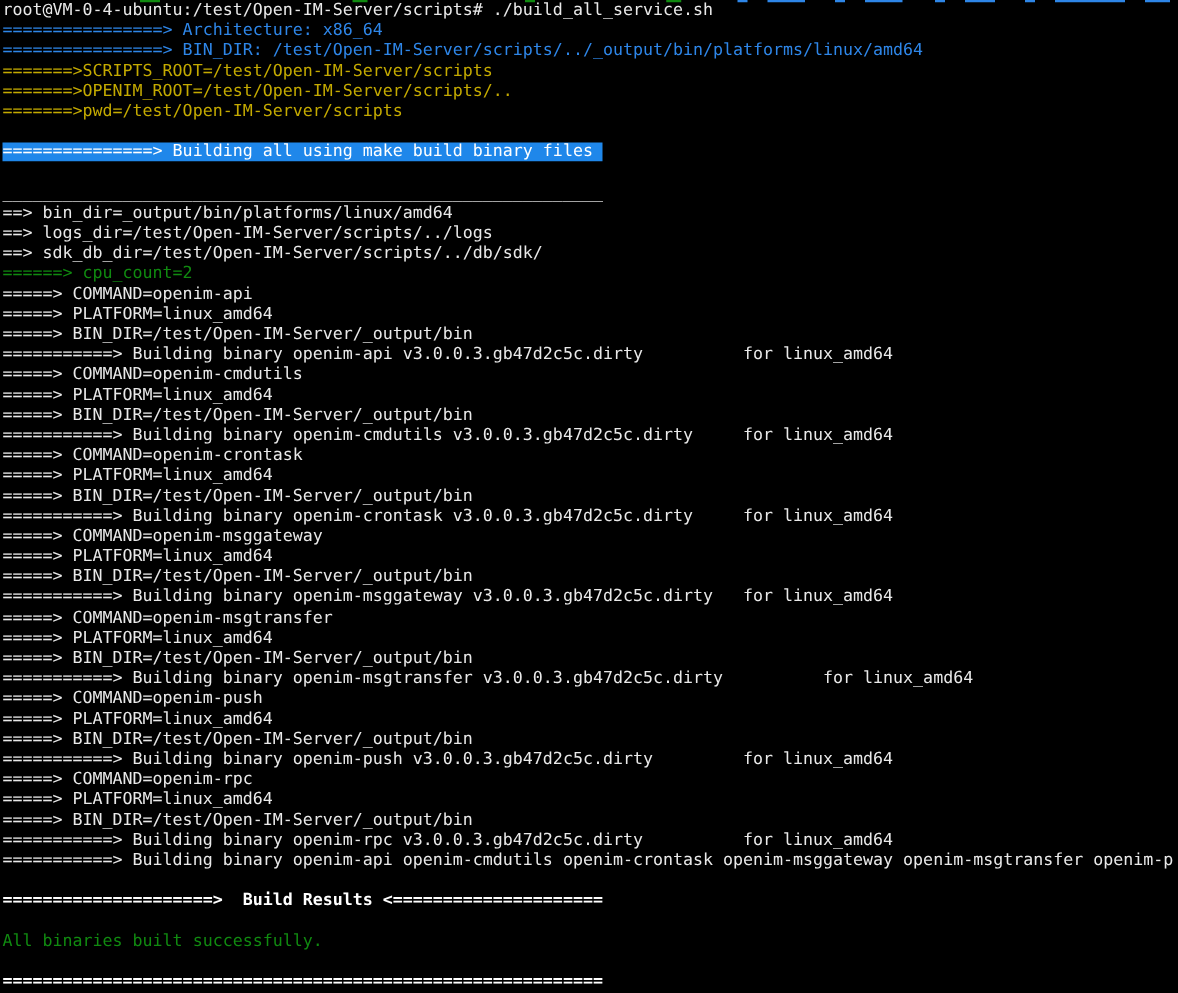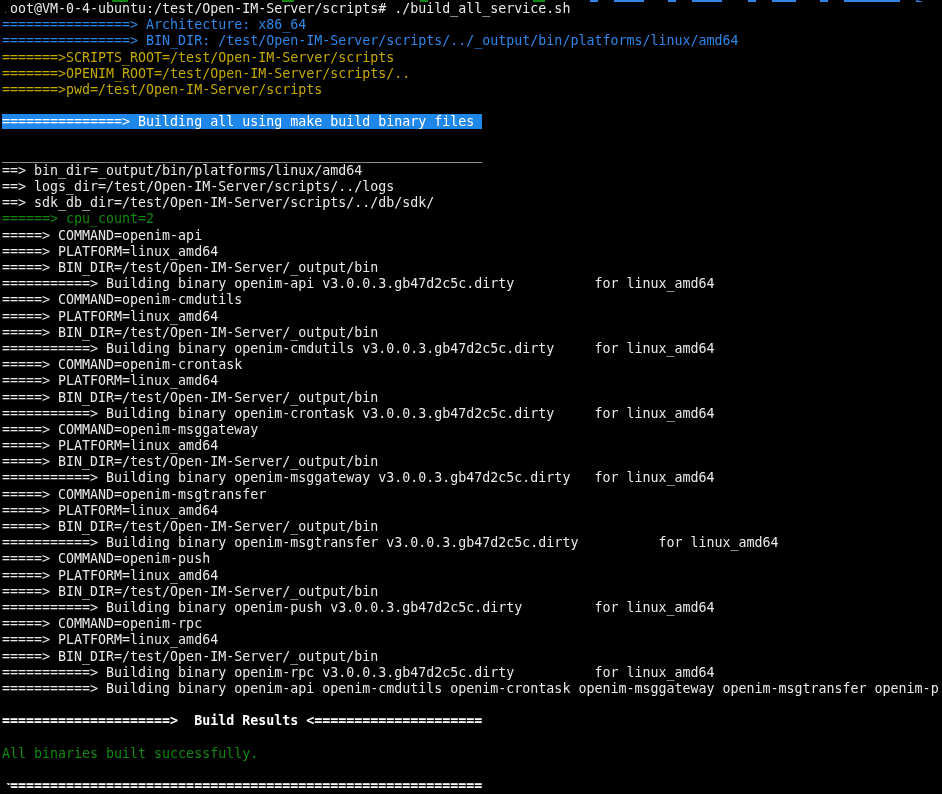--- a/index.html
+++ b/index.html
@@ -14,21 +14,21 @@
   }
   #clipped-line{position:absolute;top:0;left:0;width:942px;height:2px;overflow:hidden;}
   #clipped-line .frag{position:absolute;top:0;height:2px;}
   #terminal-body{position:absolute;top:1px;left:2px;right:0;bottom:0;white-space:pre;}
   .line{height:16.2px;}
   .line span{display:inline;}
 </style>
 </head>
 <body>
 
-<div id="screen" style="background: rgb(0, 0, 0); border-radius: 29px;">
+<div id="screen" style="background: rgb(0, 0, 0);">
   <div id="clipped-line">
       <div class="frag" style="left: 112px; width: 16px; background: rgb(16, 138, 16);"></div>
       <div class="frag" style="left: 282px; width: 12px; background: rgb(16, 138, 16);"></div>
       <div class="frag" style="left: 420px; width: 8px; background: rgb(16, 138, 16);"></div>
       <div class="frag" style="left: 533px; width: 12px; background: rgb(16, 138, 16);"></div>
       <div class="frag" style="left: 590px; width: 8px; background: rgb(46, 134, 232);"></div>
       <div class="frag" style="left: 614px; width: 30px; background: rgb(46, 134, 232);"></div>
       <div class="frag" style="left: 668px; width: 8px; background: rgb(46, 134, 232);"></div>
       <div class="frag" style="left: 692px; width: 30px; background: rgb(46, 134, 232);"></div>
       <div class="frag" style="left: 748px; width: 8px; background: rgb(46, 134, 232);"></div>

